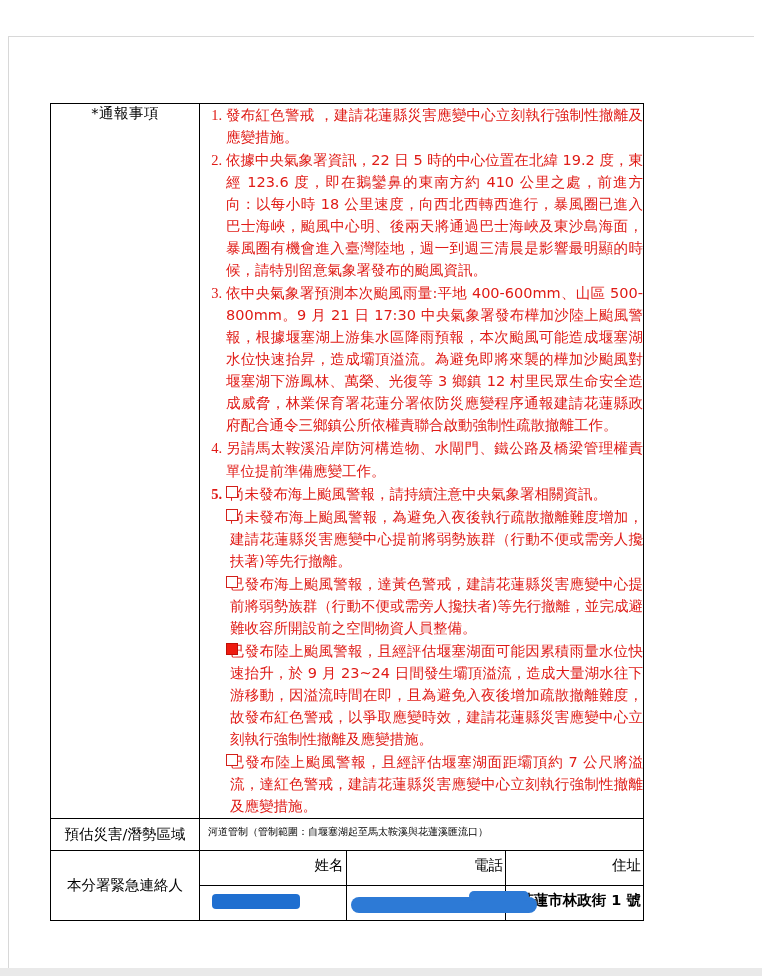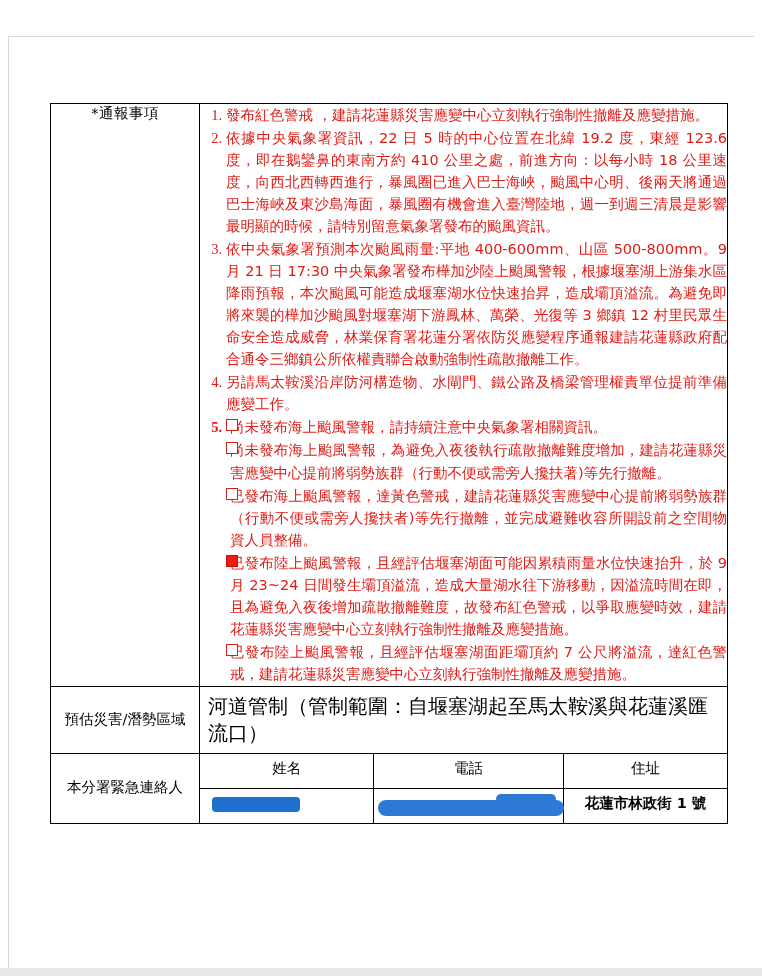--- a/index.html
+++ b/index.html
@@ -33,21 +33,21 @@
     box-sizing: border-box;
   }
   .table-wrap {
     position: absolute;
     left: 50px;
     top: 103px;
     width: 678px;
   }
   table.main {
     border-collapse: collapse;
-    width: 678px;
+    width: 594px;
     table-layout: fixed;
   }
   table.main td {
     border: 1px solid #000000;
     vertical-align: top;
     padding: 0;
   }
   .label-cell {
     width: 148px;
     text-align: center;
@@ -120,39 +120,39 @@
   }
   .row2 .cell-label {
     width: 148px;
     text-align: center;
     vertical-align: middle;
     font-size: 14.5px;
     padding: 6px 2px;
   }
   .row2 .cell-value {
     padding: 6px 8px;
-    font-size: 20px;
+    font-size: 10px;
   }
   .row3 .cell-label {
     width: 148px;
     text-align: center;
     vertical-align: middle;
     font-size: 14.5px;
     padding: 6px 2px;
     line-height: 1.5;
   }
   table.contact {
     border-collapse: collapse;
     width: 100%;
     table-layout: fixed;
   }
   table.contact td {
     border: 1px solid #000000;
     font-size: 14.5px;
-    text-align: center;
+    text-align: right;
     padding: 5px 2px;
     height: 24px;
   }
   .contact-head td {
     height: 26px;
   }
   .redact-wrap {
     position: relative;
     height: 22px;
   }

